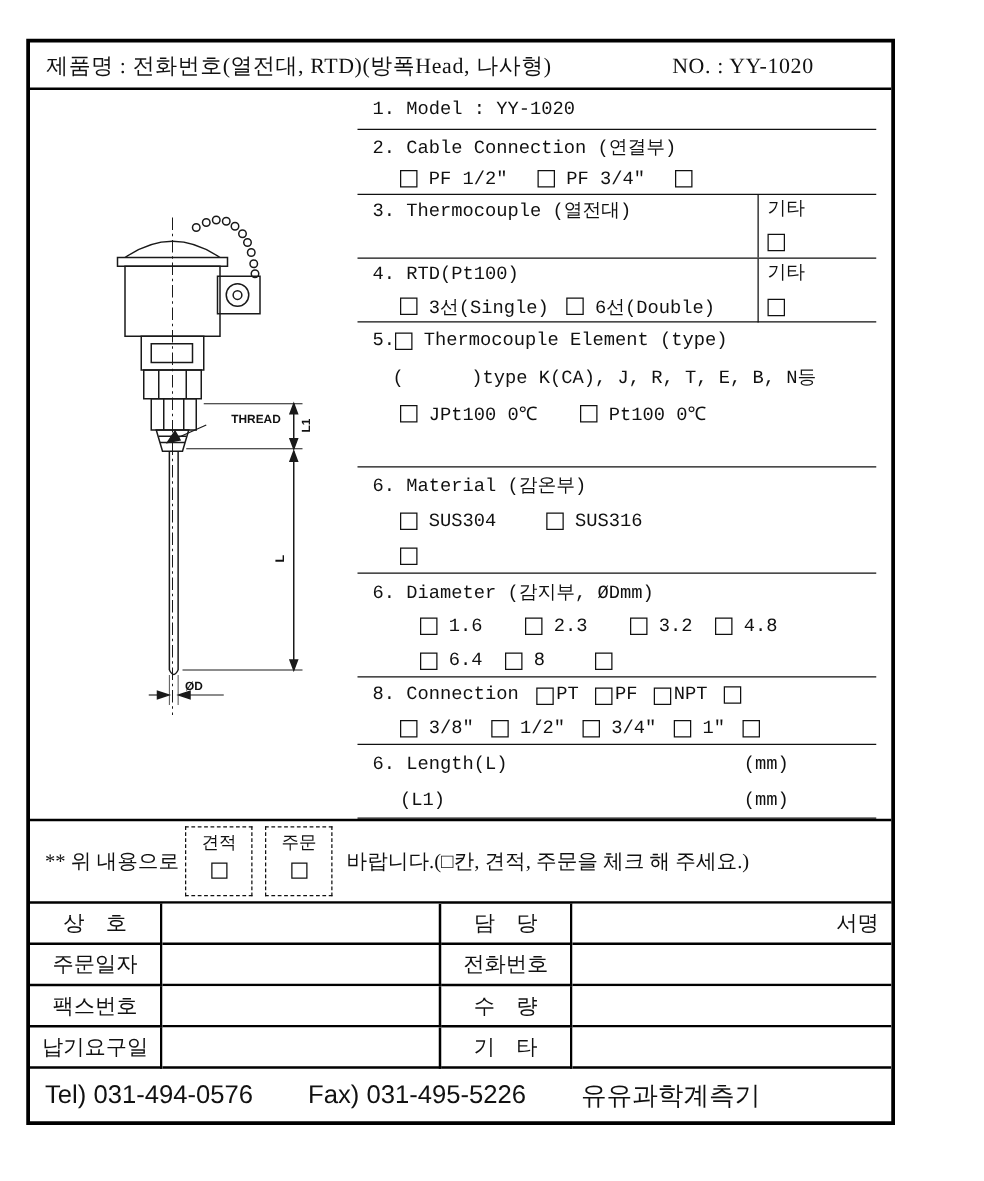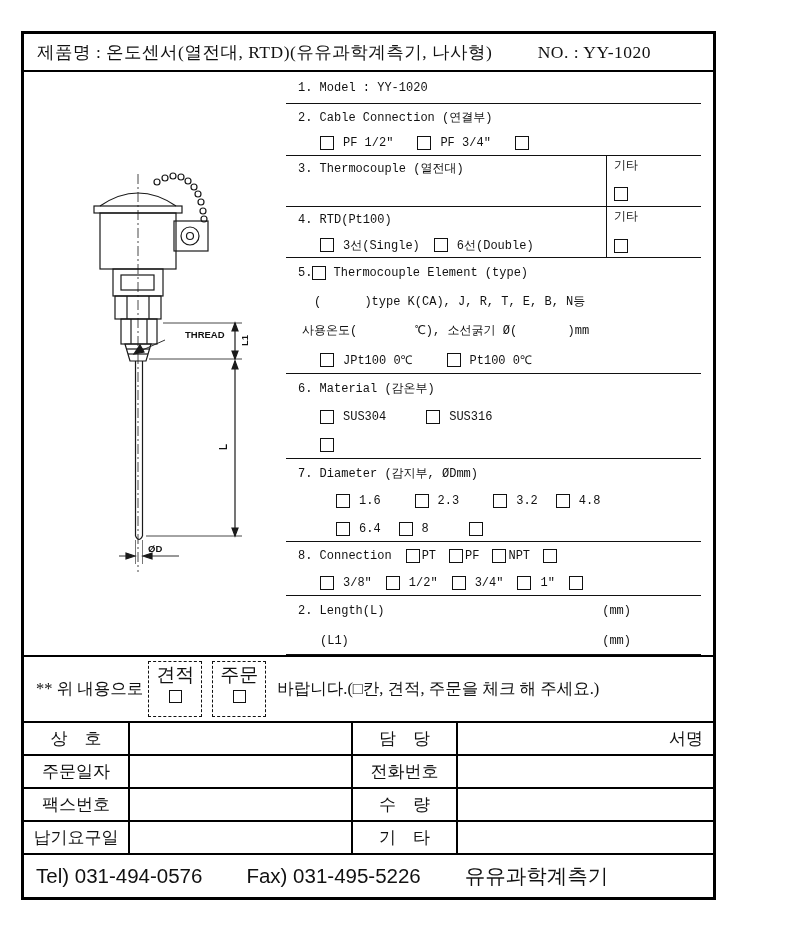--- a/index.html
+++ b/index.html
@@ -11,49 +11,49 @@
 
   
   .title-row { height:38px; border-bottom:2px solid #000; display:flex; align-items:center;
                padding:0 0 0 13px; font-size:17.5px; letter-spacing:.5px; }
   .title-row .no { margin-left:auto; margin-right:62px; }
 
   
   .main { height:585px; border-bottom:2px solid #000; display:flex; }
   .diagram { width:262px; height:100%; }
   .form { width:415px; display:flex; flex-direction:column;
-          font-family:"Liberation Mono","DejaVu Sans Mono",monospace; font-size:12px; }
+          font-family:"Liberation Mono","DejaVu Sans Mono",monospace; font-size:15px; }
   .sec { border-bottom:1.5px solid #111; }
   .h-line { padding-left:12px; display:flex; align-items:center; white-space:pre; }
   .o-line { padding-left:34px; display:flex; align-items:center; }
   .spacer { flex:1; }
 
   .cb { display:inline-block; width:14px; height:14px; border:1.5px solid #111;
         background:#fff; flex:none; }
   .opt { display:inline-flex; align-items:center; }
   .opt .cb { margin-right:9px; }
   .gap24 { margin-right:24px; } .gap18 { margin-right:18px;padding-left:16px; } .gap14 { margin-right:14px; }
-  .tight { display:inline-flex; align-items:center; margin-right:13px; }
+  .tight { display:inline-flex; align-items:flex-end; margin-right:13px; }
   .tight .cb { margin-right:2px; }
 
   .split { display:grid; grid-template-columns:320px 1fr; }
   .split .smain { display:flex; flex-direction:column; }
   .split .sside { border-left:1.5px solid #111; display:flex; flex-direction:column;
                   justify-content:space-between; padding:1px 0 5px 7px; }
 
   .len-line { display:flex; align-items:center; padding-left:12px; }
   .len-line .unit { margin-left:auto; margin-right:70px; }
   .indent22 { padding-left:34px; }
 
   
   .instr { height:66px; border-bottom:2px solid #000; display:flex; align-items:center;
            padding-left:12px; font-size:16.5px; }
   .dash-box { width:54px; height:56px; border:1.5px dashed #111; margin:0 5px;
               display:flex; flex-direction:column; align-items:center; padding-top:4px; flex:none; }
-  .dash-box .word { font-size:19px; line-height:18px; }
+  .dash-box .word { font-size:14px; line-height:18px; }
   .dash-box .cb { width:13px; height:13px; margin-top:6px; }
   .instr .suffix { margin-left:6px; white-space:pre; }
 
   
   .ctable { height:132px; display:grid; grid-template-columns:106px 223px 105px 1fr;
             grid-template-rows:33px 33px 33px 33px; font-size:17px; }
   .ctable > div { border-right:2px solid #000; border-bottom:2px solid #000;
                   display:flex; align-items:center; }
   .ctable > div:nth-child(4n) { border-right:none; }
   .cell-label { justify-content:center; white-space:pre; }
@@ -66,21 +66,21 @@
   .footer span { margin-right:44px; white-space:pre;text-align:center; }
 
   svg text { font-family:"Liberation Sans","DejaVu Sans",sans-serif; font-weight:bold; }
 </style>
 </head>
 <body>
 
 <div class="sheet">
 
   <div class="title-row">
-    <span>제품명 : 온도센서(열전대, RTD)(유유과학계측기, 나사형)</span>
+    <span>제품명 : 전화번호(열전대, RTD)(방폭Head, 나사형)</span>
     <span class="no">NO. : YY-1020</span>
   </div>
 
   <div class="main">
 
     <div class="diagram">
       <svg width="262" height="585" viewBox="0 0 262 585">
         <g stroke="#1a1a1a" stroke-width="1.2" fill="none">
 
           <line x1="114" y1="102" x2="114" y2="500" stroke-dasharray="10 3 2 3" stroke-width="0.8"></line>
@@ -205,21 +205,20 @@
           <span>기타</span>
           <span class="cb"></span>
         </div>
       </div>
 
       <div class="sec" style="height:116px;">
         <div class="h-line" style="height:29px;">
           <span>5.</span><span class="cb"></span><span> Thermocouple Element (type)</span>
         </div>
         <div class="h-line" style="height:29px; padding-left:28px;">(      )type K(CA), J, R, T, E, B, N등</div>
-        <div class="h-line" style="height:29px; padding-left:16px;">사용온도(        ℃), 소선굵기 Ø(       )mm</div>
         <div class="o-line" style="height:29px;">
           <span class="opt" style="margin-right:34px;">
               <span class="cb"></span>
               <span>JPt100 0℃</span>
             </span>
           <span class="opt">
               <span class="cb"></span>
               <span>Pt100 0℃</span>
             </span>
         </div>
@@ -238,21 +237,21 @@
             </span>
         </div>
         <div class="o-line" style="height:28px;">
           <span class="opt">
               <span class="cb"></span>
             </span>
         </div>
       </div>
 
       <div class="sec" style="height:83px;">
-        <div class="h-line" style="height:28px;">7. Diameter (감지부, ØDmm)</div>
+        <div class="h-line" style="height:28px;">6. Diameter (감지부, ØDmm)</div>
         <div class="o-line" style="height:28px;">
           <span class="opt gap18">
               <span class="cb"></span>
               <span>1.6</span>
             </span>
           <span class="opt gap18">
               <span class="cb"></span>
               <span>2.3</span>
             </span>
           <span class="opt gap18">
@@ -303,21 +302,21 @@
           <span class="opt gap14">
               <span class="cb"></span>
               <span>1"</span>
             </span>
           <span class="cb"></span>
         </div>
       </div>
 
       <div class="sec" style="height:59px;">
         <div class="len-line" style="height:30px;">
-          <span>2. Length(L)</span>
+          <span>6. Length(L)</span>
           <span class="unit">(mm)</span>
         </div>
         <div class="len-line indent22" style="height:29px;">
           <span>(L1)</span>
           <span class="unit">(mm)</span>
         </div>
       </div>
 
       <div class="spacer"></div>
     </div>

